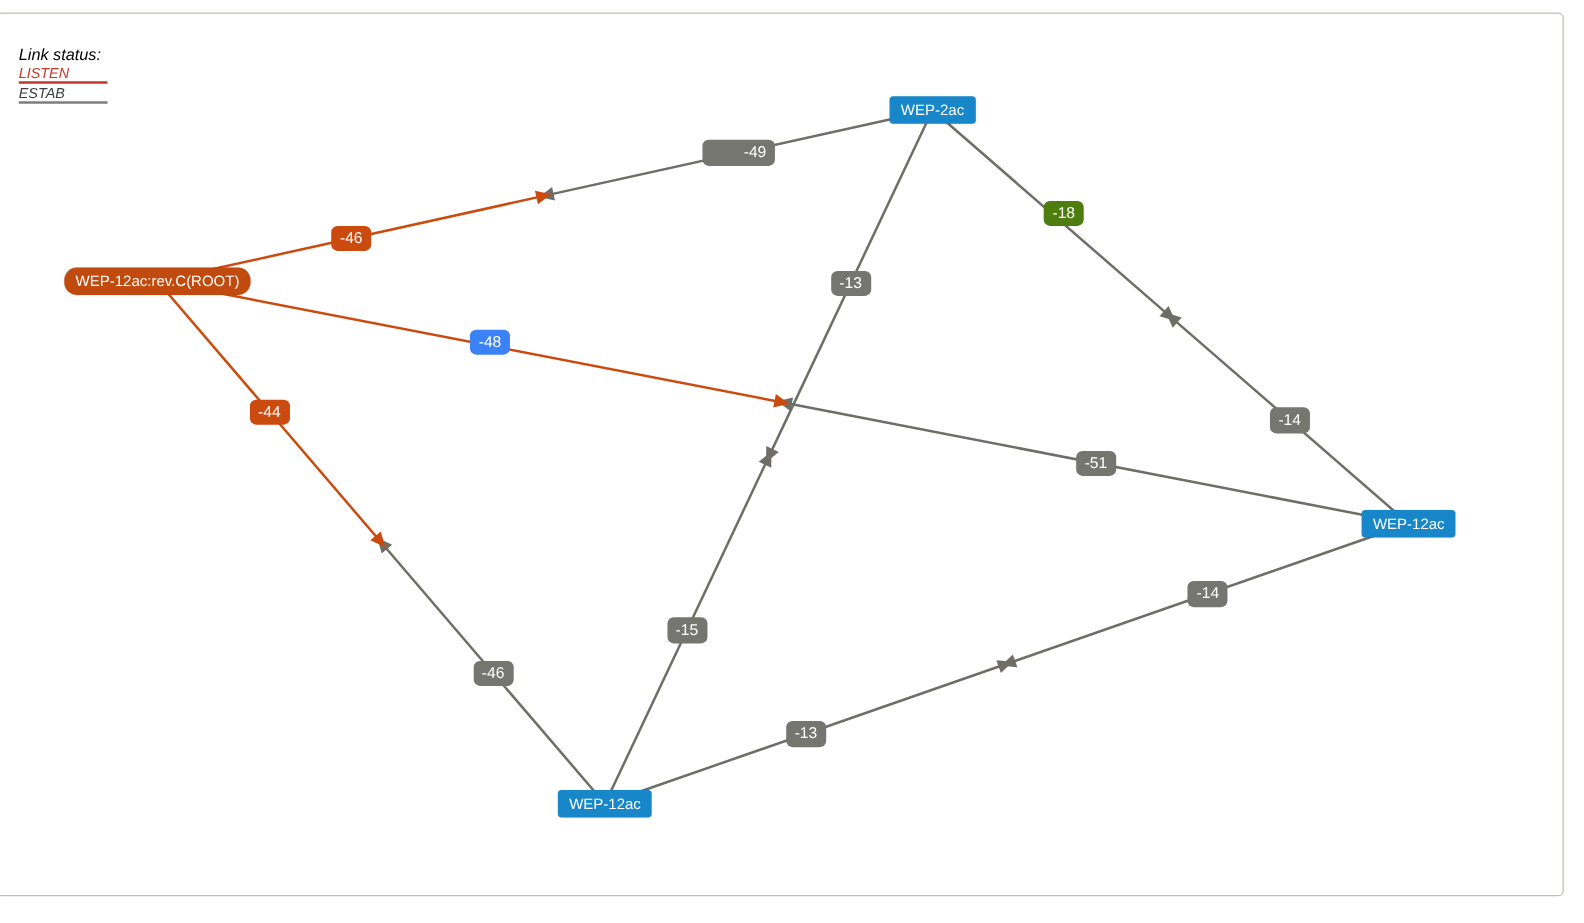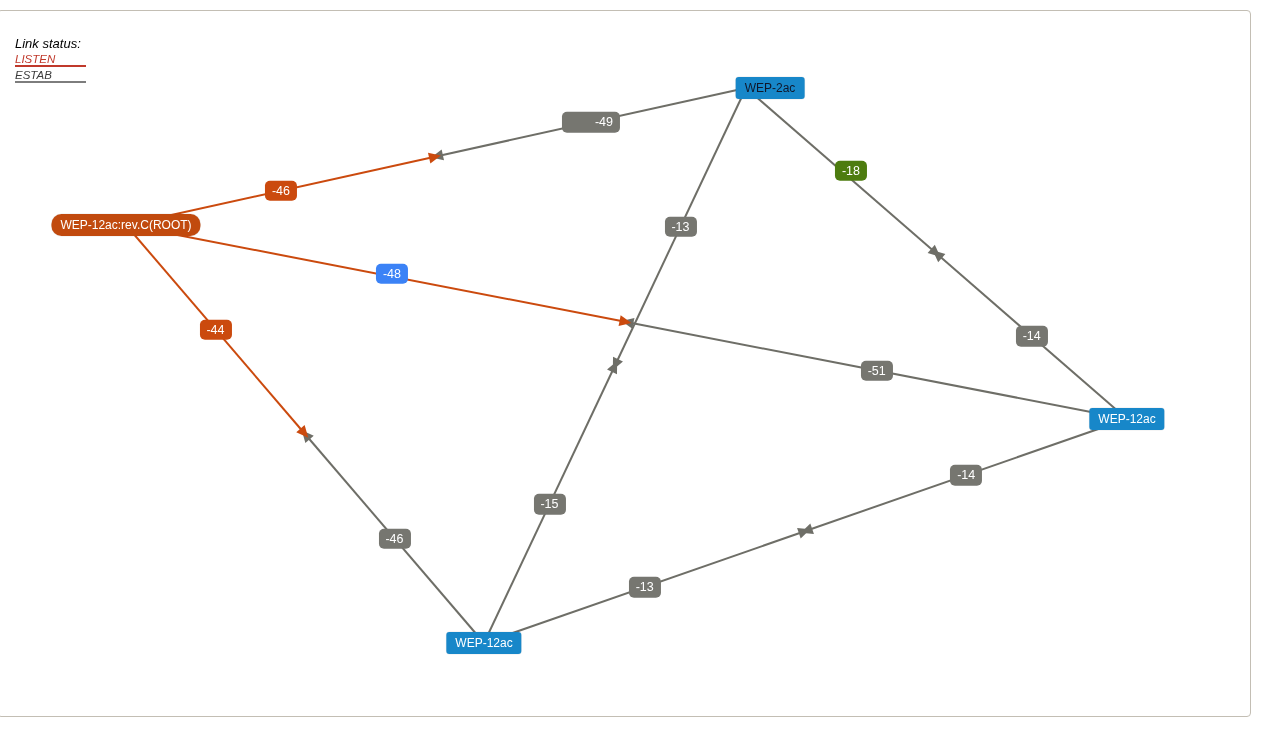--- a/index.html
+++ b/index.html
@@ -88,21 +88,21 @@
       <div class="link-label" style="left: 394.5px; top: 538.5px; background: rgb(118, 118, 112);">-46</div>
       <div class="link-label" style="left: 680.5px; top: 226.75px; background: rgb(118, 118, 112);">-13</div>
       <div class="link-label" style="left: 549.5px; top: 504.25px; background: rgb(118, 118, 112);">-15</div>
       <div class="link-label" style="left: 851px; top: 170.75px; background: #4d7c0f;">-18</div>
       <div class="link-label" style="left: 1031.75px; top: 336.25px; background: rgb(118, 118, 112);">-14</div>
       <div class="link-label" style="left: 966.25px; top: 475px; background: rgb(118, 118, 112);">-14</div>
       <div class="link-label" style="left: 644.75px; top: 587px; background: rgb(118, 118, 112);">-13</div>
     </div>
   <div id="nodes-layer">
       <div class="node" style="left: 126px; top: 225px; background: rgb(193, 74, 14); color: rgb(255, 255, 255); border-radius: 10px;">WEP-12ac:rev.C(ROOT)</div>
-      <div class="node" style="left: 746px; top: 88px; background: rgb(23, 135, 201); color: #0f172a; margin-left: 24px;">WEP-2ac</div>
+      <div class="node" style="left: 746px; top: 88px; background: rgb(23, 135, 201); color: #ffffff;">WEP-2ac</div>
       <div class="node" style="left: 1127px; top: 419px; background: rgb(23, 135, 201); color: rgb(255, 255, 255);">WEP-12ac</div>
       <div class="node" style="left: 484px; top: 643px; background: rgb(23, 135, 201); color: rgb(255, 255, 255);">WEP-12ac</div>
     </div>
 
   <div class="legend">
     <div class="legend-title">Link status:</div>
     <div class="legend-item" id="legend-item-listen" style="color: rgb(192, 57, 43); border-bottom-color: rgb(192, 57, 43);">
       <span>LISTEN</span>
     </div>
     <div class="legend-item" id="legend-item-estab" style="color: rgb(61, 61, 61); border-bottom-color: rgb(125, 125, 125);">

